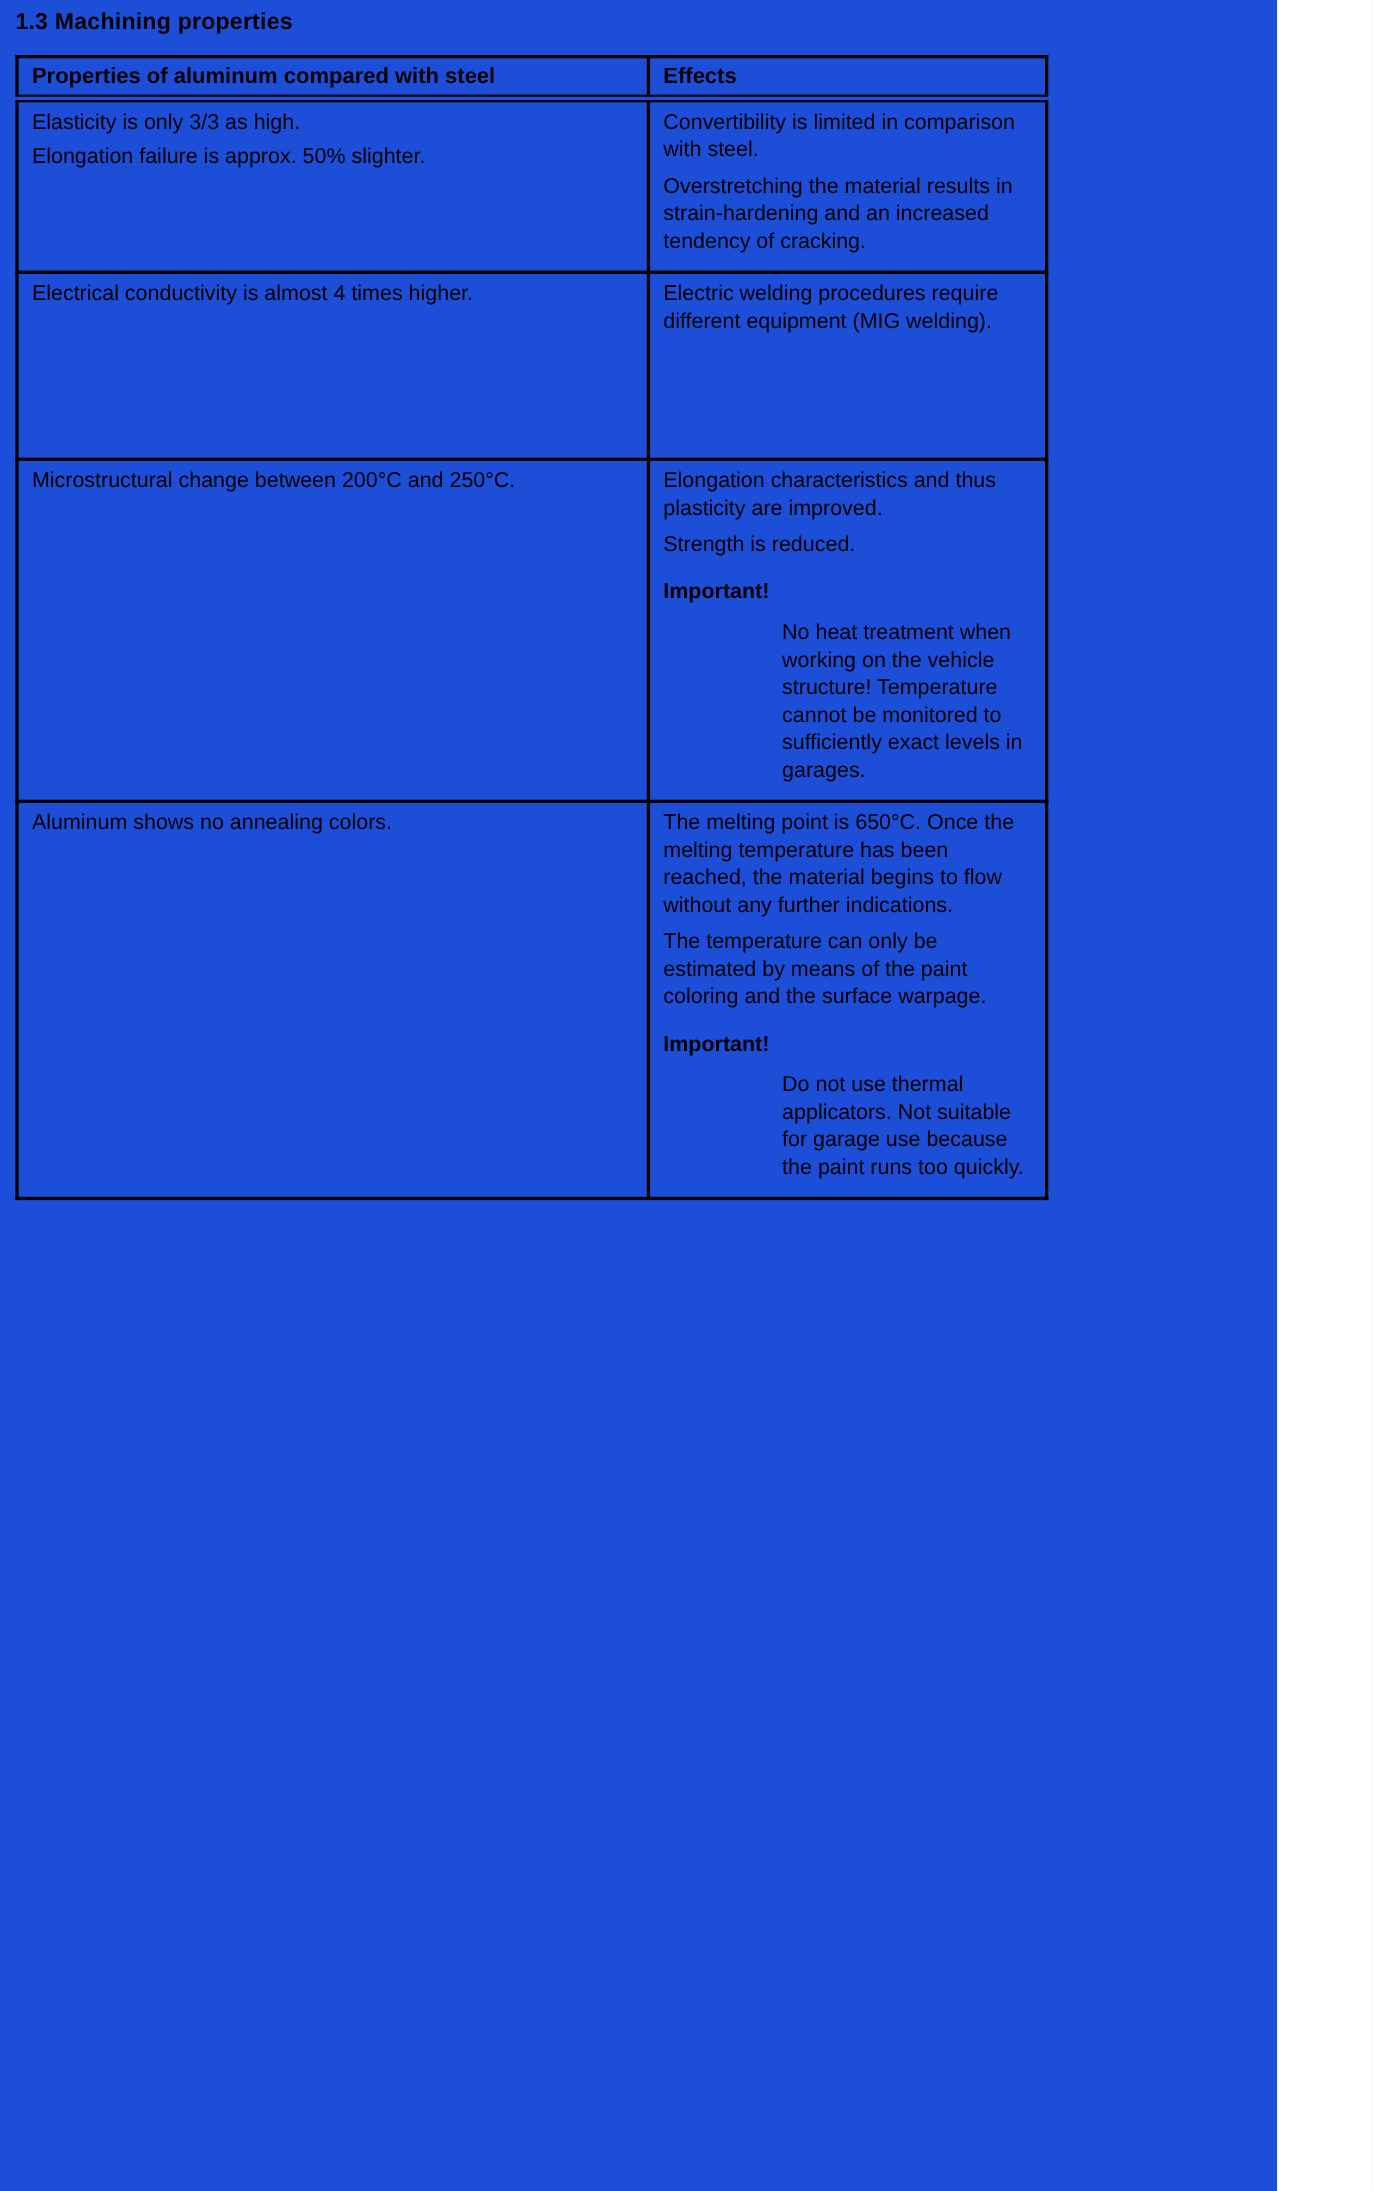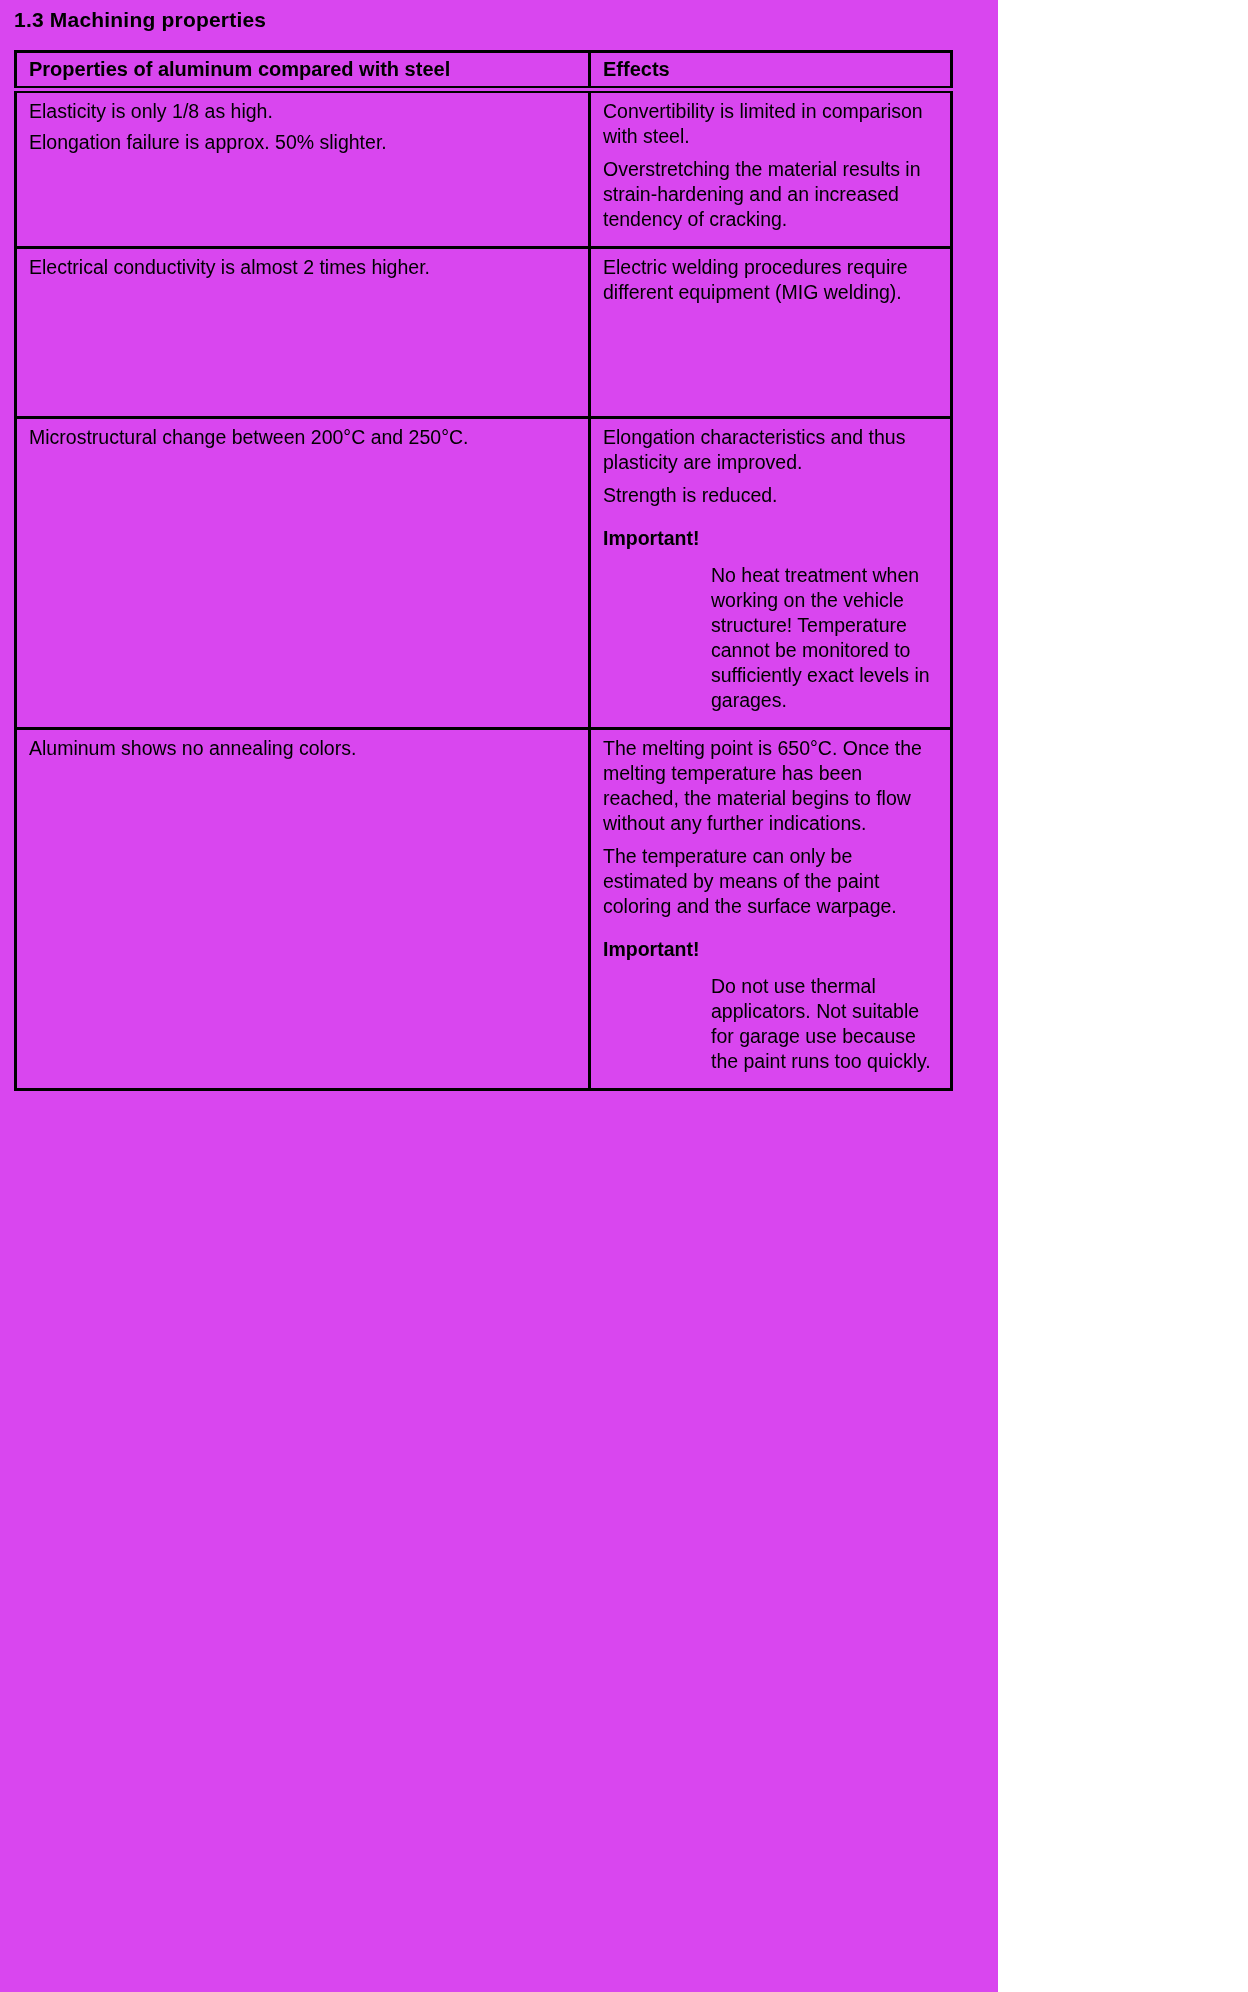--- a/index.html
+++ b/index.html
@@ -4,23 +4,23 @@
 <style>
   html, body {
     margin: 0;
     padding: 0;
     background: #ffffff;
     color: #000000;
     font-family: "Liberation Sans", sans-serif;
   }
   .page {
     position: relative;
-    width: 998px;
+    width: 1161px;
     height: 1992px;
-    background: #d946ef;
+    background: #1d4ed8;
     box-sizing: border-box;
     padding: 8px 14px 0 14px;
     overflow: hidden;
   }
   .section-title {
     font-size: 21px;
     font-weight: bold;
     margin: 0 0 18px 0;
     letter-spacing: 0.2px;
   }
@@ -82,31 +82,31 @@
     </colgroup>
     <thead>
       <tr>
         <th>Properties of aluminum compared with steel</th>
         <th>Effects</th>
       </tr>
     </thead>
     <tbody id="table-body">
         <tr>
           <td class="property-cell">
-            <p>Elasticity is only 1/8 as high.</p>
+            <p>Elasticity is only 3/3 as high.</p>
             <p>Elongation failure is approx. 50% slighter.</p>
           </td>
           <td class="effects-cell">
             <p>Convertibility is limited in comparison with steel.</p>
             <p>Overstretching the material results in strain-hardening and an increased tendency of cracking.</p>
           </td>
         </tr>
         <tr>
           <td class="property-cell">
-            <p>Electrical conductivity is almost 2 times higher.</p>
+            <p>Electrical conductivity is almost 4 times higher.</p>
           </td>
           <td class="effects-cell">
             <p>Electric welding procedures require different equipment (MIG welding).</p>
           </td>
         </tr>
         <tr>
           <td class="property-cell">
             <p>Microstructural change between 200°C and 250°C.</p>
           </td>
           <td class="effects-cell">

